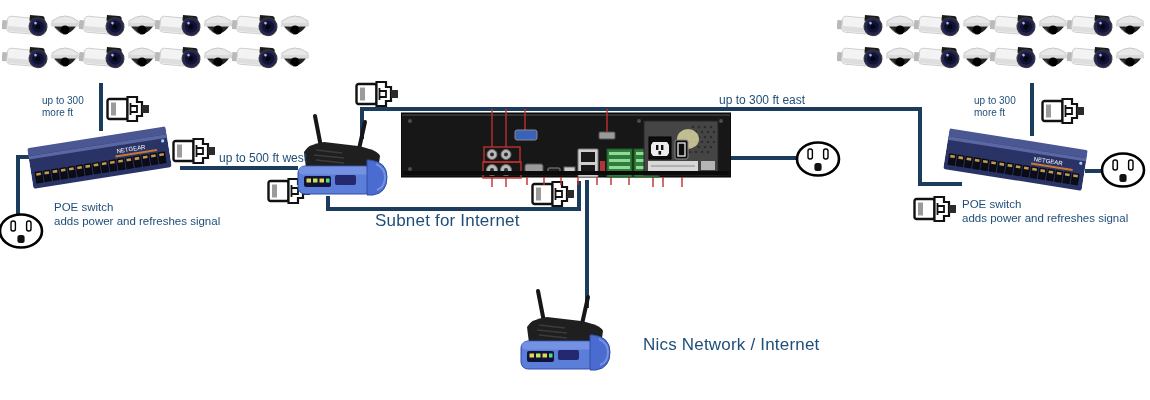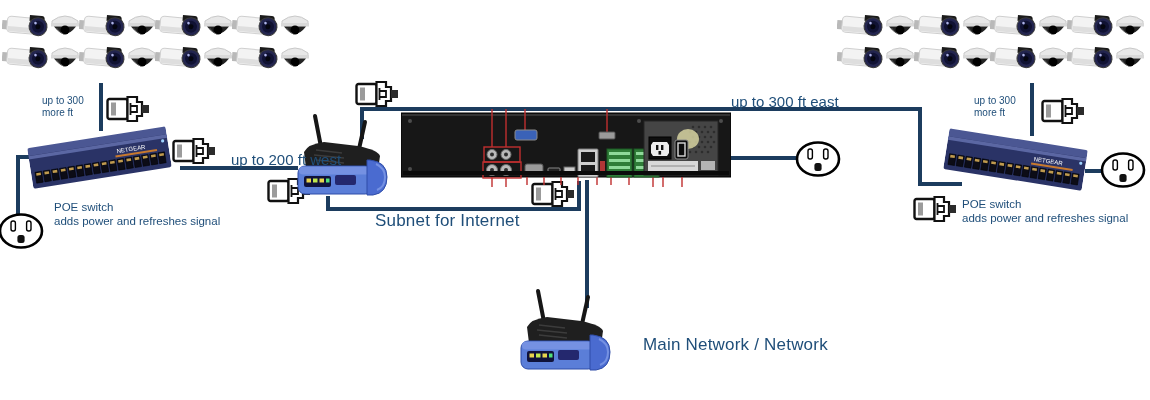--- a/index.html
+++ b/index.html
@@ -3,21 +3,21 @@
 <meta charset="utf-8">
 <style>
   html,body{margin:0;padding:0;background:#fff;}
   .canvas{position:relative;width:1150px;height:400px;background:#ffffff;overflow:hidden;
           font-family:"Liberation Sans",sans-serif;}
   .abs{position:absolute;}
   #wires{position:absolute;left:0;top:0;z-index:1;}
   .dev{z-index:2;}
   .lbl{z-index:3;color:var(--label,#1f4e79);}
   .note{font-size:10px;line-height:1.2;white-space:pre-line;}
-  .runlbl{font-size:15px;margin-left:12px;}
+  .runlbl{font-size:12px;}
   .poelbl{font-size:11.5px;line-height:1.25;}
   .big{font-size:17px;letter-spacing:.2px;}
   .campair{position:absolute;display:flex;align-items:flex-start;}
   .cam{display:inline-block;}
 </style>
 </head>
 <body>
 
 <div class="canvas">
 
@@ -643,34 +643,34 @@
   <div class="abs dev" id="outlet-right" style="left:1100px;top:152px"><svg width="46" height="36" viewBox="0 0 46 36">
   <ellipse cx="23" cy="18" rx="21" ry="16.5" fill="#fff" stroke="#000" stroke-width="2.6"></ellipse>
   <rect x="13" y="8" width="4.4" height="10" rx="2" fill="#fff" stroke="#000" stroke-width="1.4"></rect>
   <rect x="28.6" y="8" width="4.4" height="10" rx="2" fill="#fff" stroke="#000" stroke-width="1.4"></rect>
   <rect x="19.4" y="22" width="7.2" height="8" rx="2.5" fill="#111"></rect>
 </svg></div>
 
   <div class="abs lbl note" style="left:42px;top:95px">up to 300
 more ft</div>
 
-  <div class="abs lbl runlbl" style="left:219px;top:151px">up to 200 ft west</div>
+  <div class="abs lbl runlbl" style="left:219px;top:151px">up to 500 ft west</div>
 
   <div class="abs lbl runlbl" style="left:719px;top:93px">up to 300 ft east</div>
 
   <div class="abs lbl poelbl" style="left:54px;top:200px">
     <div>POE switch</div>
     <div>adds power and refreshes signal</div>
   </div>
 
   <div class="abs lbl note" style="left:974px;top:95px">up to 300
 more ft</div>
 
   <div class="abs lbl poelbl" style="left:962px;top:197px">
     <div>POE switch</div>
     <div>adds power and refreshes signal</div>
   </div>
 
   <div class="abs lbl big" style="left:375px;top:211px">Subnet for Internet</div>
 
 
-  <div class="abs lbl big" style="left:643px;top:335px">Main Network / Network</div>
+  <div class="abs lbl big" style="left:643px;top:335px">Nics Network / Internet</div>
 </div>
 
 </body></html>

